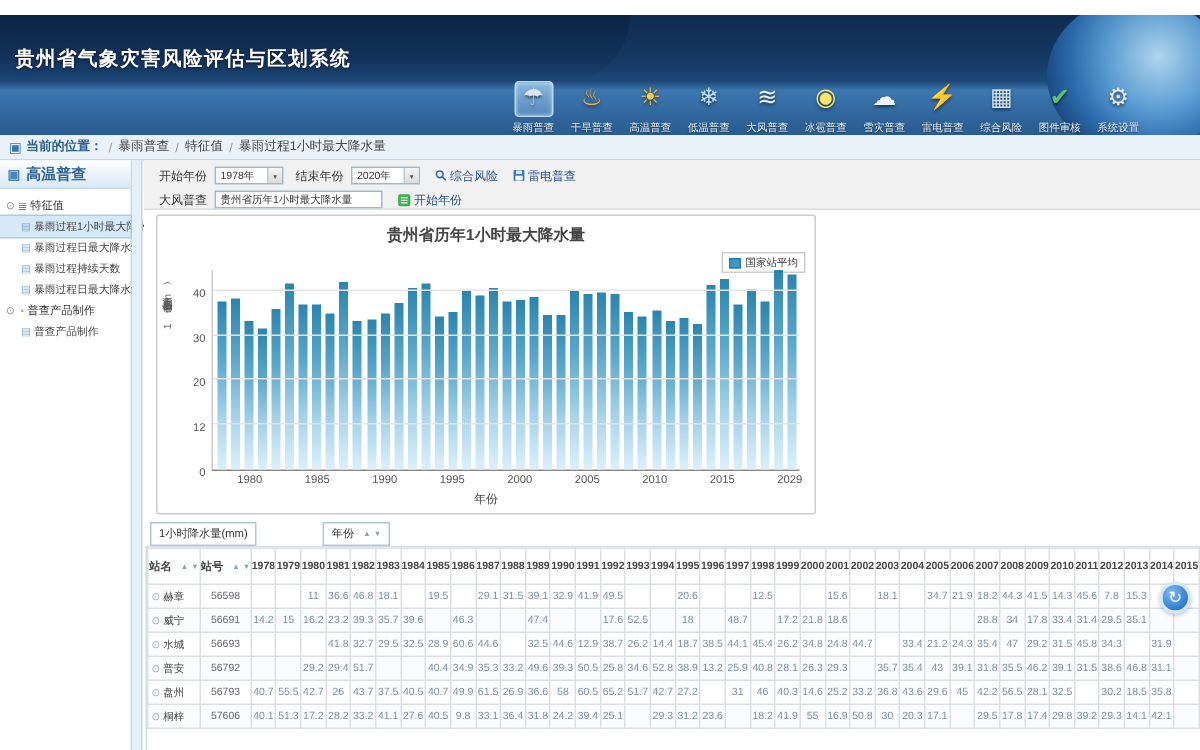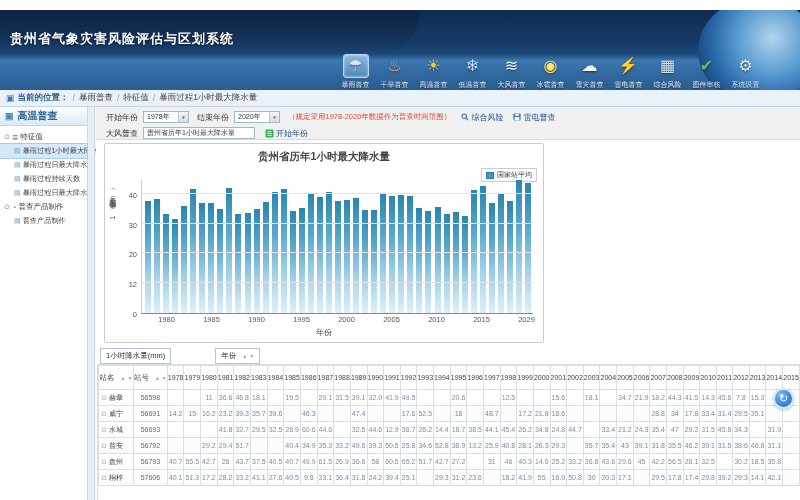--- a/index.html
+++ b/index.html
@@ -92,21 +92,21 @@
   .chips { position:absolute; left:4px; top:241px; display:flex; align-items:center; }
   .chip { display:flex; align-items:center; border:1px solid #b4c6d6; background:#fff; font-size:7.5px;
     color:#333; padding:2px 5px; margin-right:44px; cursor:pointer; }
   .sorticons { display:flex; margin-left:4px; }
   .sorticons span { font-size:5px; color:#8aa0b4; margin-left:2px; }
 
   
   .table-wrap { position:absolute; left:1px; top:257px; right:0; bottom:0; overflow:hidden; border-top:1px solid #d5dde5; border-left:1px solid #d5dde5; }
   table { border-collapse:collapse; table-layout:fixed; }
   th,td { border:1px solid #dcdfe3; font-size:7px; text-align:center; white-space:nowrap; overflow:hidden; padding:0; }
-  thead th { height:24px; color:#444; background:#fff; font-weight:normal; }
+  thead th { height:24px; color:#444; background:#fff; font-weight:bold; }
   th.station-h,th.stid-h { font-size:7.5px; }
   tbody td { height:16px; color:#7d8ea3; background:#fff; }
   tbody tr:nth-child(even) td { background:#fbfcfd; }
   td.station { text-align:left; padding-left:2px; color:#444; }
   td.stid { color:#667; }
   .row-icon { color:#9aa; font-size:7px; margin-right:2px; }
   .th-inner { display:flex; align-items:center; justify-content:center; }
 
   
   .float-refresh { position:absolute; right:6px; top:388px; width:21px; height:21px; border-radius:50%;
@@ -231,21 +231,20 @@
         <span class="tlabel">开始年份</span>
         <span class="selectbox">
           <span class="sel-text">1978年</span>
           <span class="sel-btn">▾</span>
         </span>
         <span class="tlabel gapL">结束年份</span>
         <span class="selectbox">
           <span class="sel-text">2020年</span>
           <span class="sel-btn">▾</span>
         </span>
-        <span class="note">（规定采用1978-2020年数据作为普查时间范围）</span>
         <span class="toollink">
           <svg width="8" height="8" viewBox="0 0 10 10">
               <circle cx="4" cy="4" r="2.8" fill="none" stroke="#2f6bb0" stroke-width="1.3"></circle>
               <line x1="6.2" y1="6.2" x2="9" y2="9" stroke="#2f6bb0" stroke-width="1.4"></line>
             </svg>
           <span>综合风险</span>
         </span>
         <span class="toollink">
           <svg width="8" height="8" viewBox="0 0 10 10">
               <rect x="0.5" y="0.5" width="9" height="9" rx="1" fill="#3a76c0"></rect>

